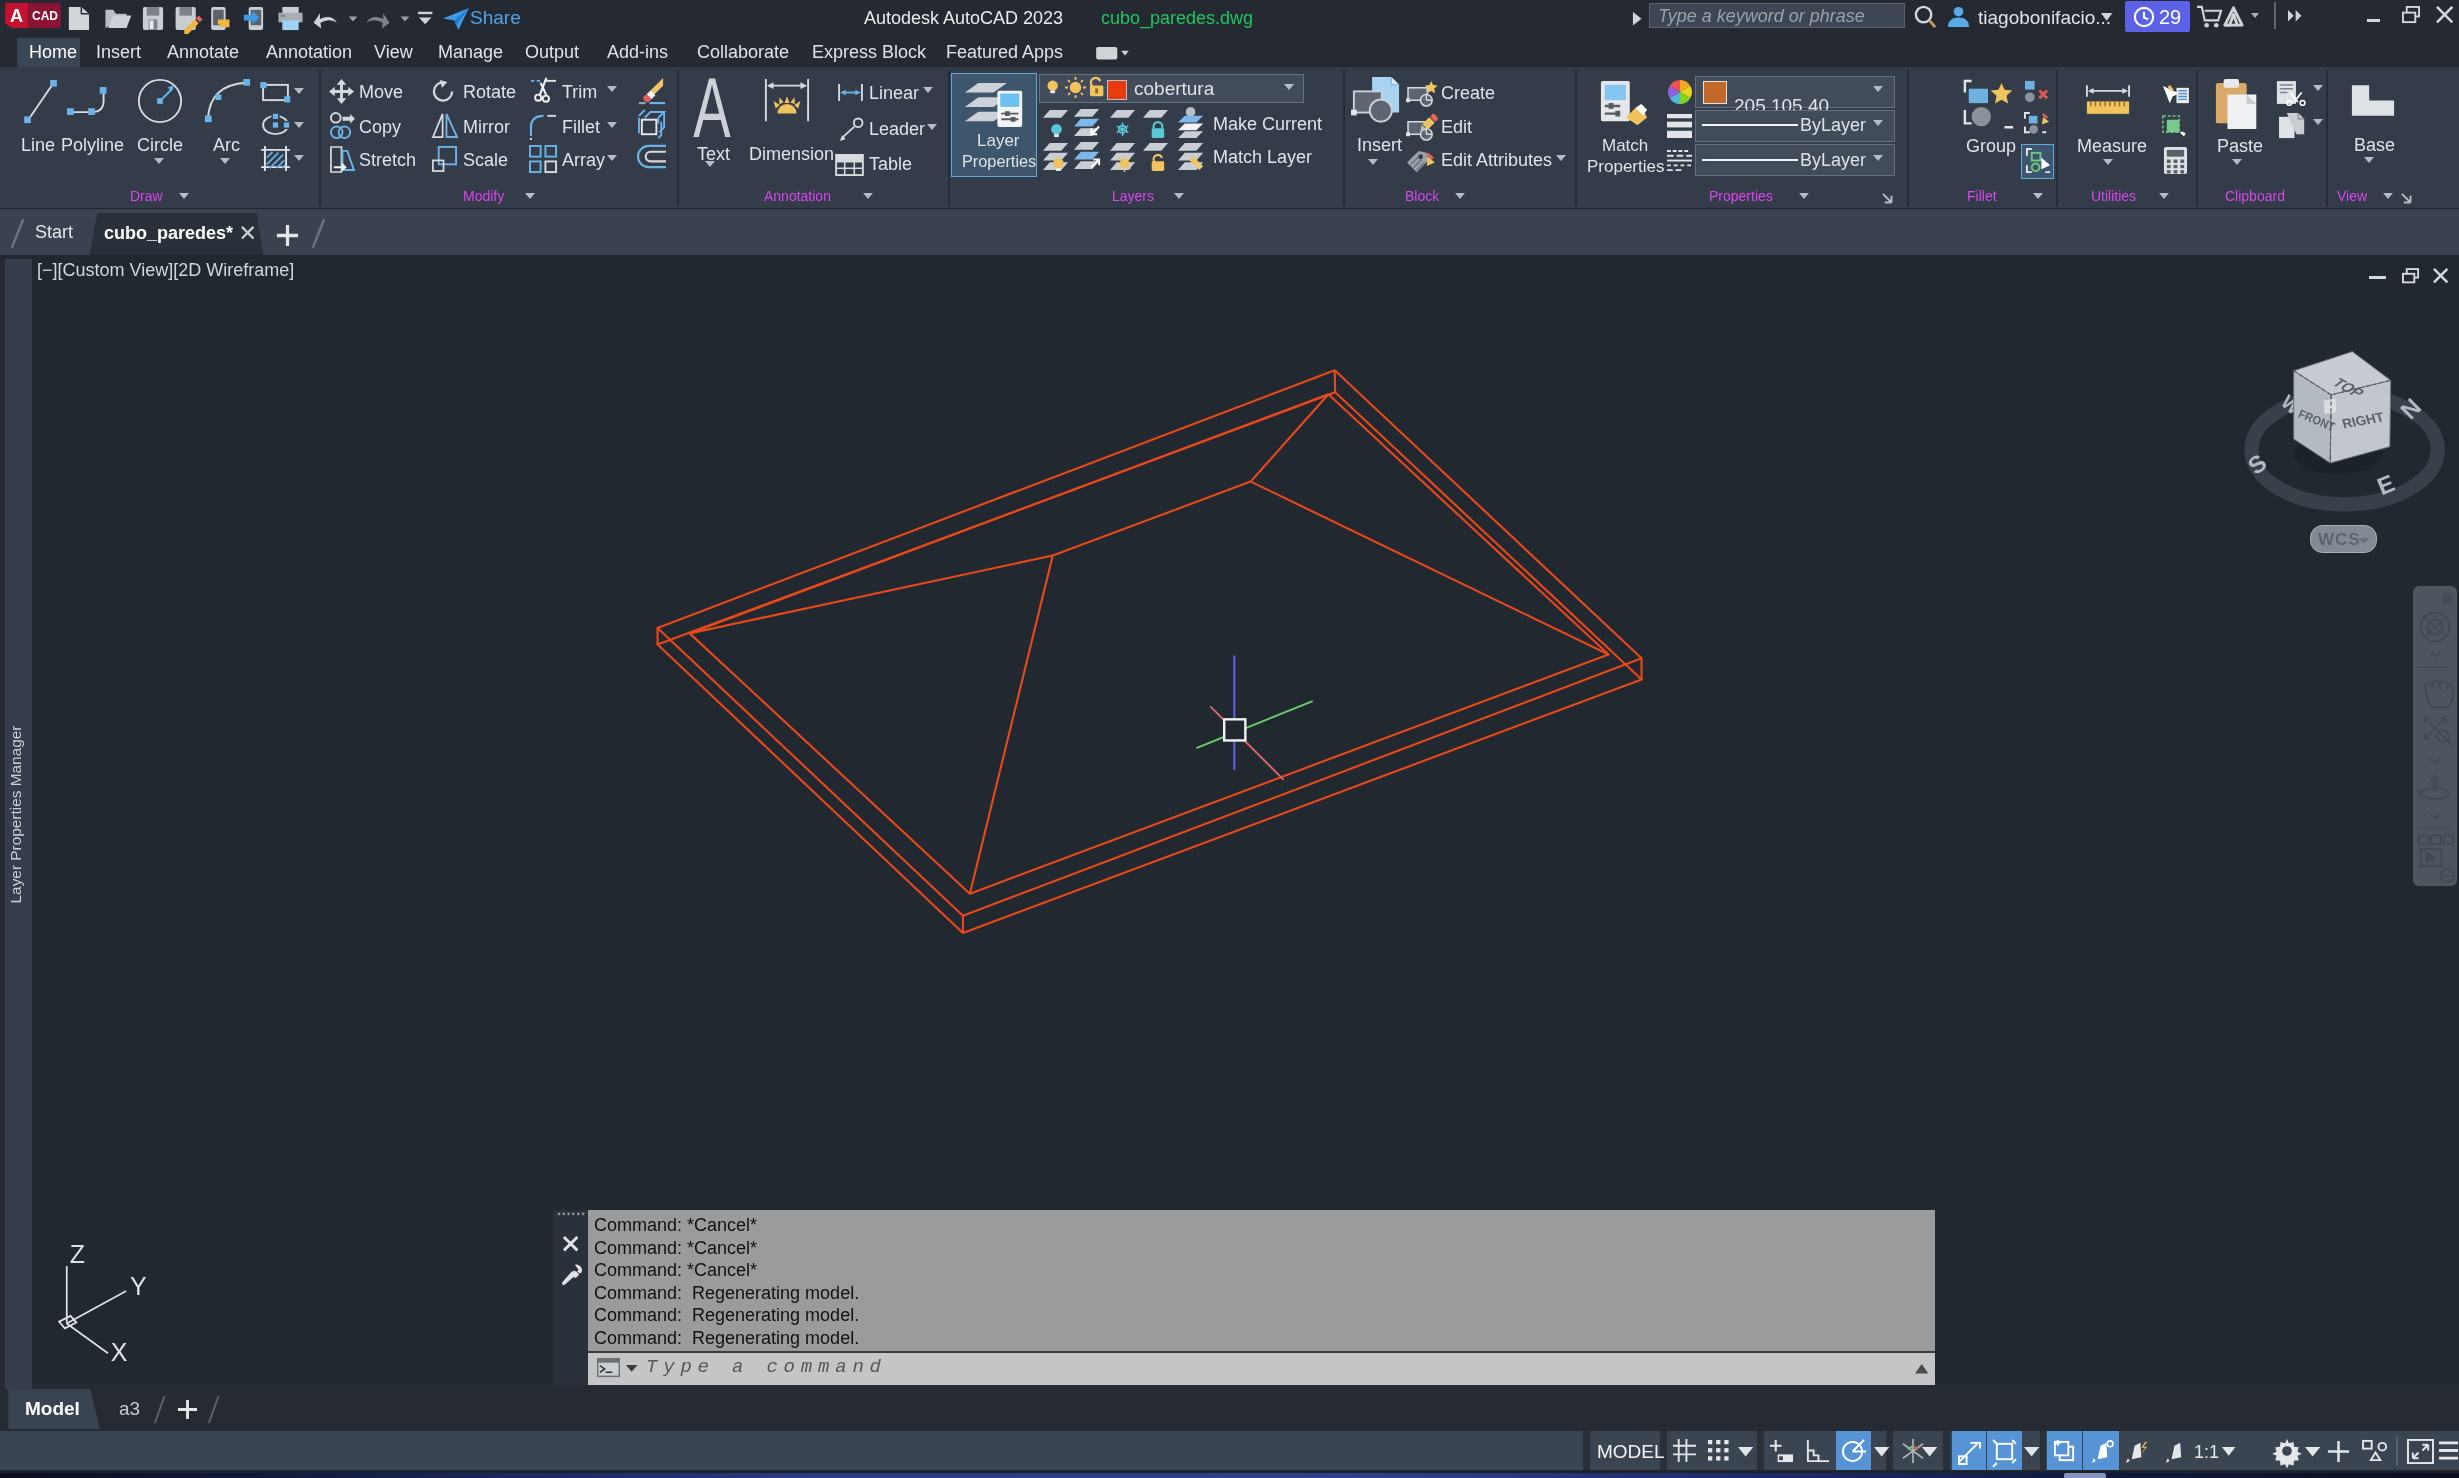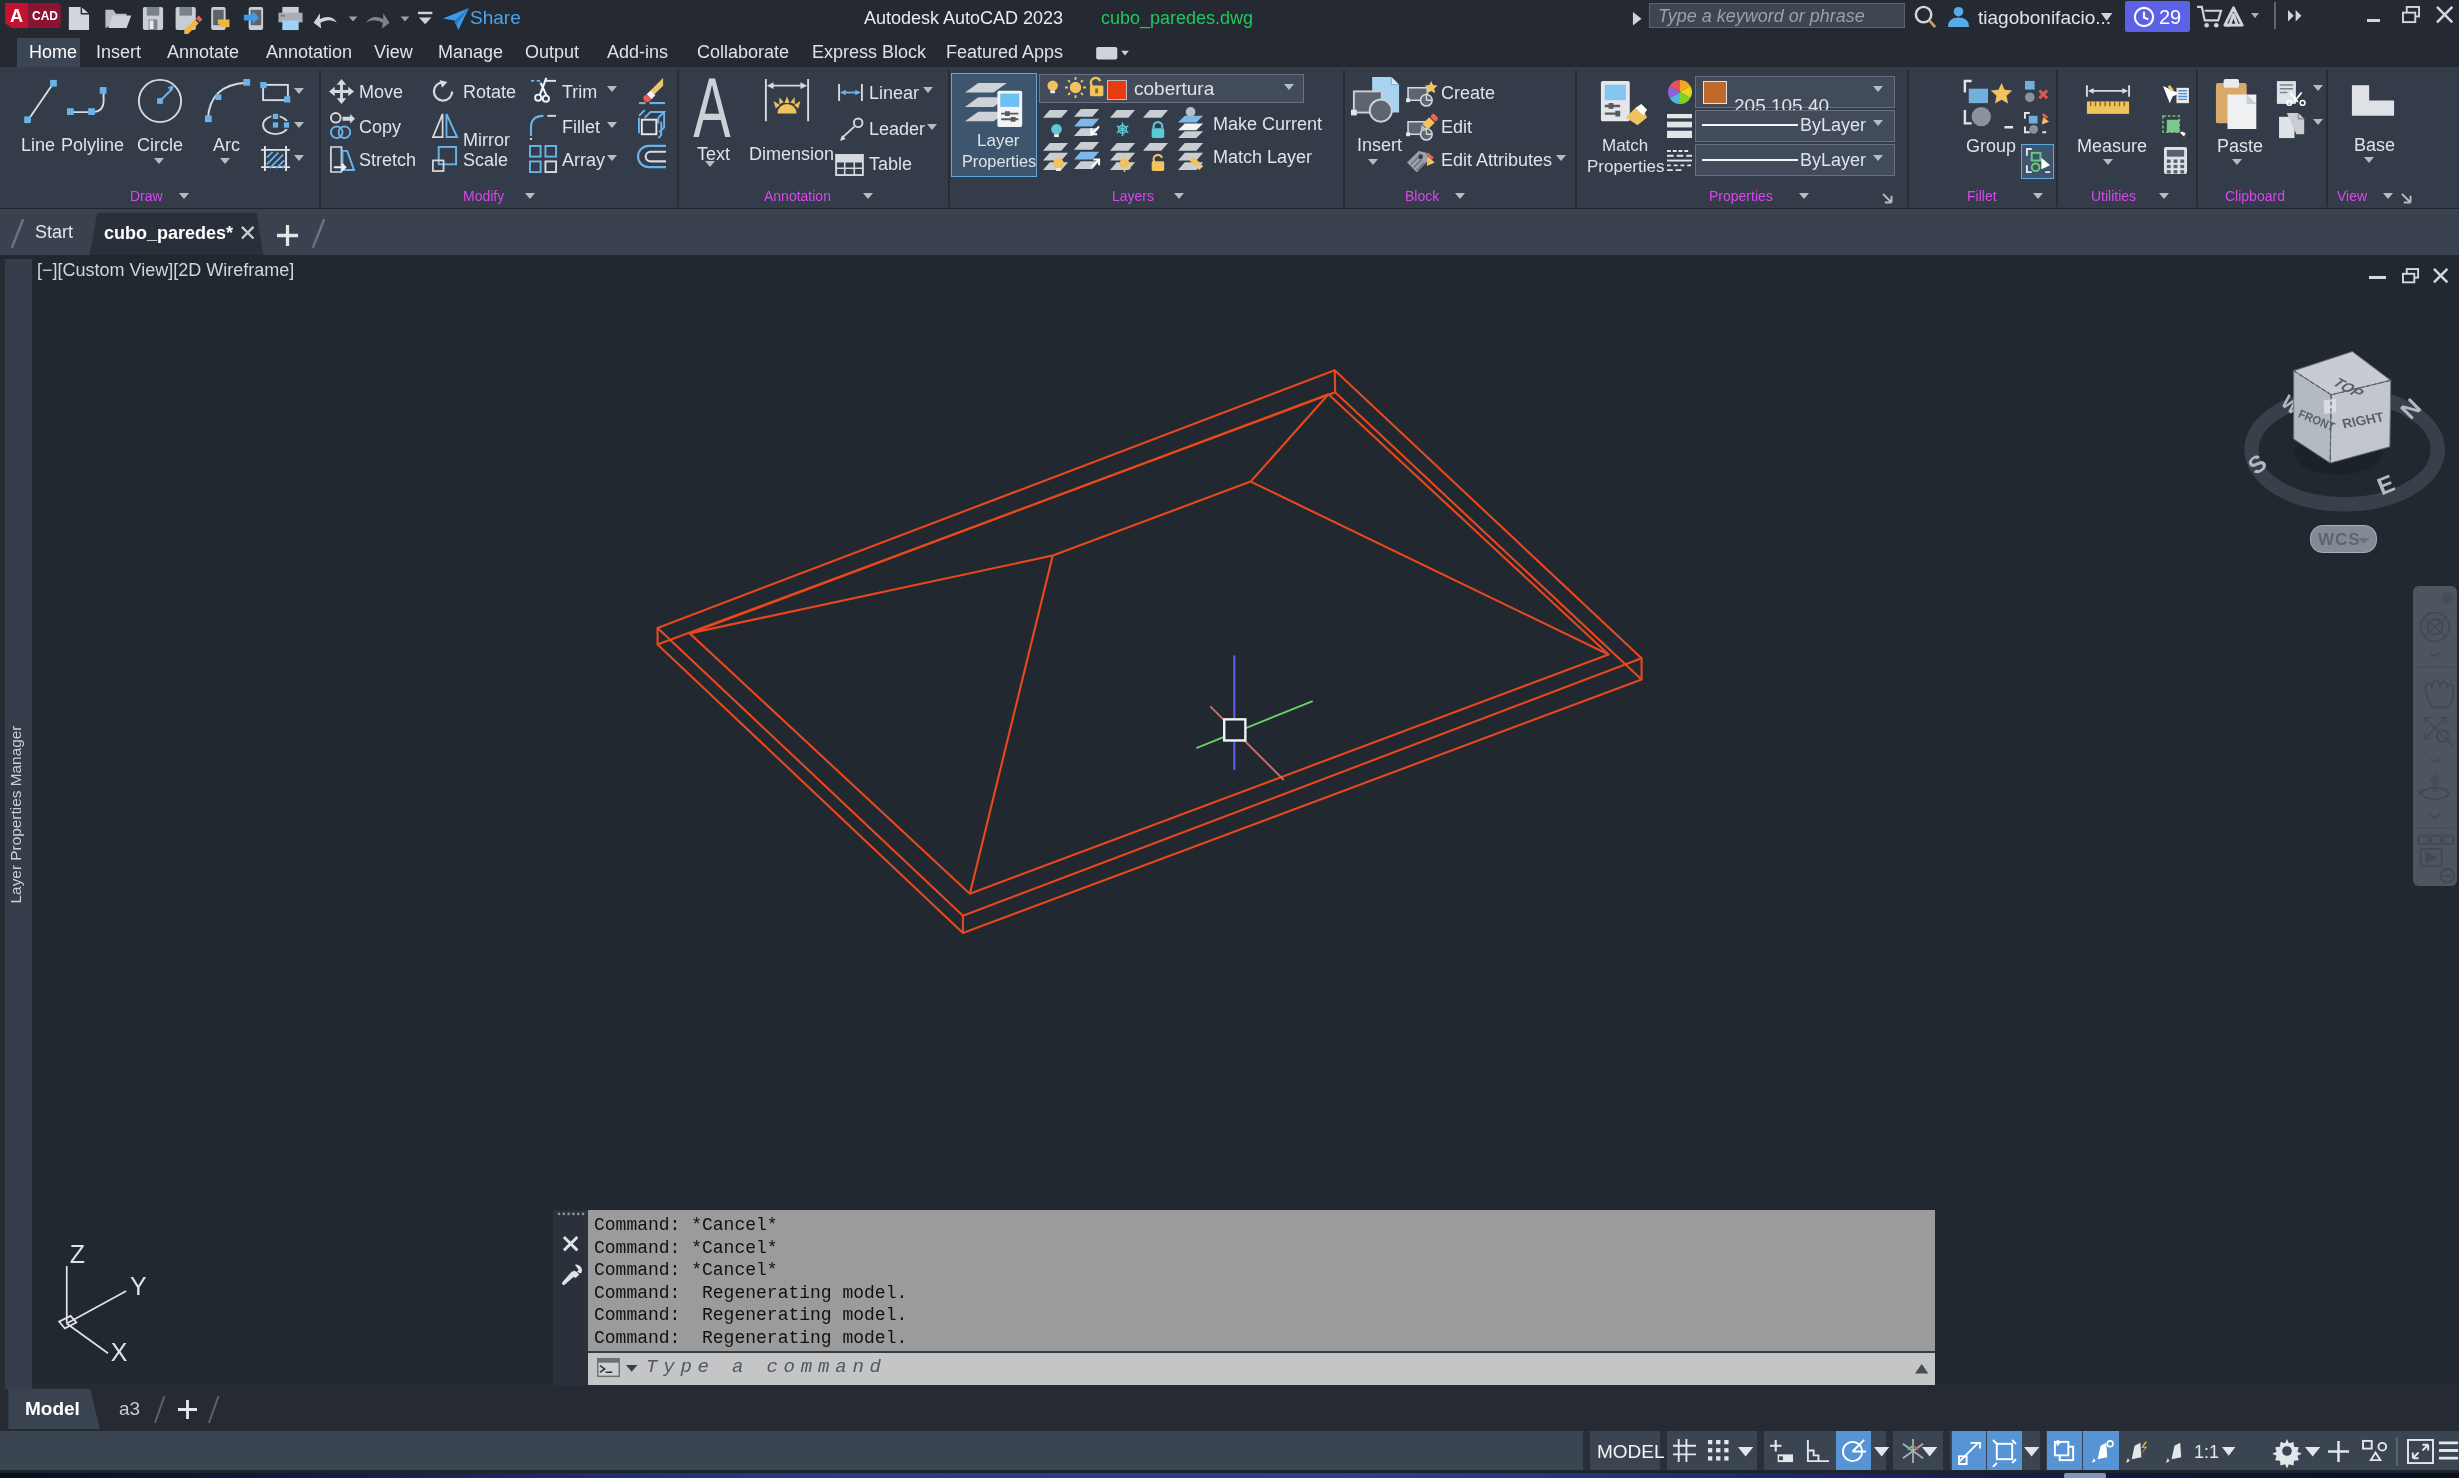--- a/index.html
+++ b/index.html
@@ -276,21 +276,21 @@
     </svg>
 <svg class="a" style="left:636px;top:144px" width="31" height="27" viewBox="0 0 32 28">
       <path d="M31 2 H13 a11 11 0 0 0 0 22 h18" fill="none" stroke="#6ab2e8" stroke-width="2.2"></path>
       <path d="M31 8 H15 a5 5 0 0 0 0 10 h16" fill="none" stroke="#d6dade" stroke-width="2.2"></path>
     </svg>
 <div class="tx" style="left:359px;top:82px">Move</div>
     <div class="tx" style="left:463px;top:82px">Rotate</div>
     <div class="tx" style="left:562px;top:82px">Trim</div>
     <div class="dd" style="left:607px;top:86px"></div>
 <div class="tx" style="left:359px;top:117px">Copy</div>
-    <div class="tx" style="left:463px;top:130px">Mirror</div>
+    <div class="tx" style="left:463px;top:117px">Mirror</div>
     <div class="tx" style="left:562px;top:117px">Fillet</div>
     <div class="dd" style="left:607px;top:122px"></div>
 <div class="tx" style="left:359px;top:150px">Stretch</div>
     <div class="tx" style="left:463px;top:150px">Scale</div>
     <div class="tx" style="left:562px;top:150px">Array</div>
     <div class="dd" style="left:607px;top:155px"></div>
 <div class="pl" style="left:463px;top:188px">Modify</div>
     <div class="dd" style="left:525px;top:193px"></div>
 
 <div class="a" style="left:683px;top:73px;width:58px;height:69px;color:#ccd1d7;font-size:85px;line-height:69px;text-align:center;transform:scaleX(0.66)">A</div>
@@ -800,21 +800,21 @@
       <g transform="rotate(45 11 13)">
         <path d="M11 1 a5.5 5.5 0 0 0 -5.5 5.5 a5.5 5.5 0 0 0 .8 2.8 l-2 14 a2.5 2.5 0 0 0 5 0 l-2 -14" fill="none"></path>
         <path d="M6 2 v5 h4 l3 -1 V2 a6 6 0 0 0 -7 0 z" fill="#dfe3e7" transform="rotate(180 9.5 4.5) translate(-3,-3)"></path>
         <path d="M8.2 8 h5.6 l-1 15 a1.8 1.8 0 0 1 -3.6 0 z" fill="#dfe3e7"></path>
         <path d="M5.5 1 a6 6 0 0 1 11 2 l-4 2 -.5 -3 -3 -.5 z" fill="#dfe3e7"></path>
       </g>
     </svg>
 <div class="a" style="left:588px;top:1210px;width:1347px;height:141px;background:#9a9b9d"></div>
 <div class="a" style="left:588px;top:1351px;width:1347px;height:1.9px;background:#3a3d40"></div>
 <div class="a" style="left:588px;top:1353px;width:1347px;height:32px;background:#c3c5c6"></div>
-<div class="a" style="left:594px;top:1214px;font-family:Liberation Mono, monospace;font-size:18px;color:#111;line-height:22.6px;white-space:pre">Command: *Cancel*
+<div class="a" style="left:594px;top:1214px;font-family:Liberation Sans, sans-serif;font-size:18px;color:#111;line-height:22.6px;white-space:pre">Command: *Cancel*
 Command: *Cancel*
 Command: *Cancel*
 Command:  Regenerating model.
 Command:  Regenerating model.
 Command:  Regenerating model.</div>
 <svg class="a" style="left:596px;top:1357px" width="25" height="21" viewBox="0 0 26 22">
       <rect x="1" y="1" width="24" height="20" fill="#6d7175"></rect>
       <rect x="2.5" y="6" width="21" height="13.5" fill="#cdd0d2"></rect>
       <path d="M4 9 l5 3.5 -5 3.5 M10 16 h7" stroke="#2e3236" stroke-width="1.6" fill="none"></path>
     </svg>

